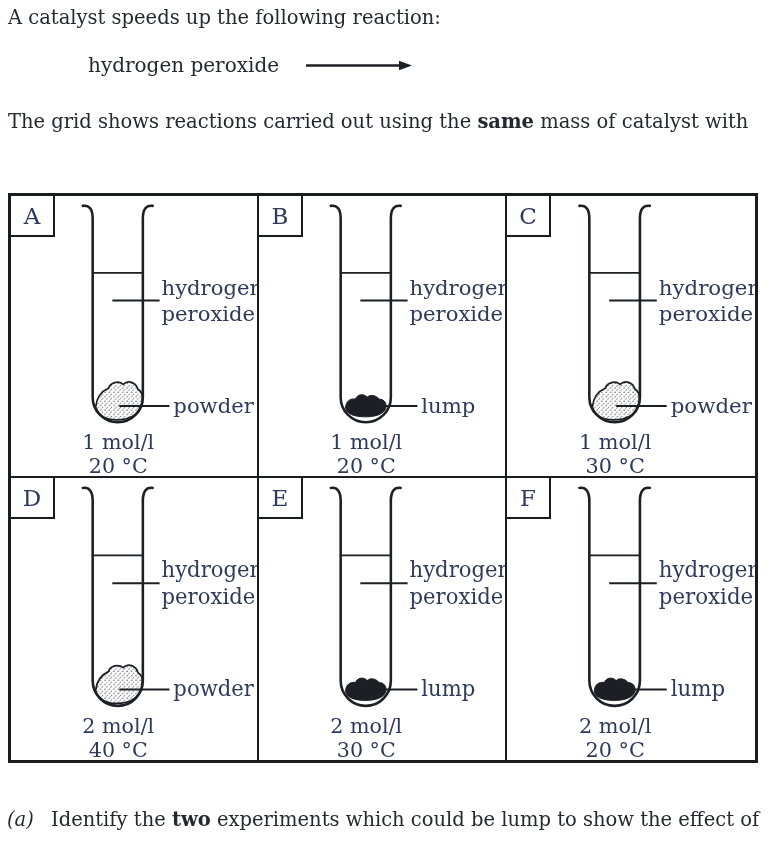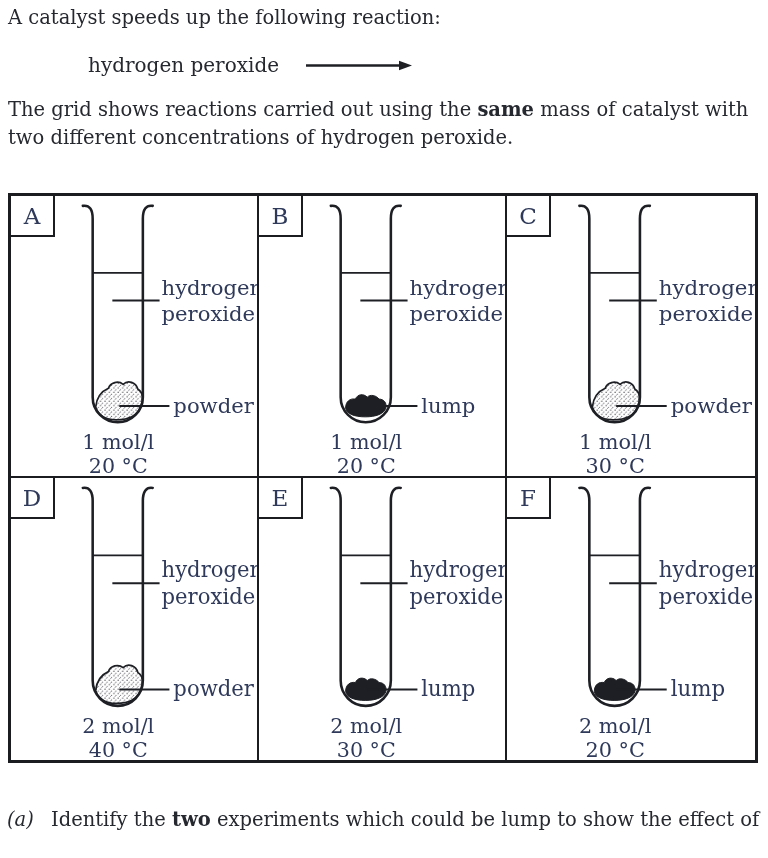--- a/index.html
+++ b/index.html
@@ -10,21 +10,21 @@
     --border_ink:#1a1c20;
   }
   html,body{margin:0;padding:0;background:var(--bg);}
   .canvas{
     position:relative;width:768px;height:858px;background:var(--bg);
     font-family:"DejaVu Serif","Liberation Serif",serif;color:var(--body_ink);
     overflow:hidden;
   }
   .para{position:absolute;margin:0;font-size:19.5px;line-height:27.5px;white-space:nowrap;}
   .p1{left:8px;top:4px;}
-  .p2{left:8px;top:96px;}
+  .p2{left:8px;top:108px;}
   .equation{
     position:absolute;left:88px;top:53px;display:flex;align-items:center;gap:27px;
     font-size:20px;white-space:nowrap;
   }
   .arrow-svg{display:block;}
   .arrow-svg line{stroke:var(--ink);stroke-width:2.4;}
   .arrow-svg polygon{fill:var(--ink);}
   b{font-weight:bold;}
 
   .grid{
@@ -77,21 +77,21 @@
   <p class="para p1">A catalyst speeds up the following reaction:</p>
 
   <div class="equation">
     <span>hydrogen peroxide</span>
     <svg class="arrow-svg" width="106" height="13" viewBox="0 0 106 13">
       <line x1="0" y1="6.5" x2="95" y2="6.5"></line>
       <polygon points="93,1.8 106,6.5 93,11.2"></polygon>
     </svg>
   </div>
 
-  <p class="para p2"><span>The grid shows reactions carried out using the </span><b>same</b><span> mass of catalyst with</span><br><span>two different concentrations of hydrogen peroxide.</span></p>
+  <p class="para p2"><span>The grid shows reactions carried out using the </span><b>same</b><span> mass of catalyst with</span><br></p>
 
   <div class="grid">
 
     <div class="cell">
       <div class="cellbox">
           <span>A</span>
         </div>
       <svg class="tube-svg" viewBox="0 0 250 284" preserveAspectRatio="none">
         <use href="#powder-shape" class="powder"></use>
         <line class="ptr" x1="110" y1="213" x2="161" y2="213"></line>

